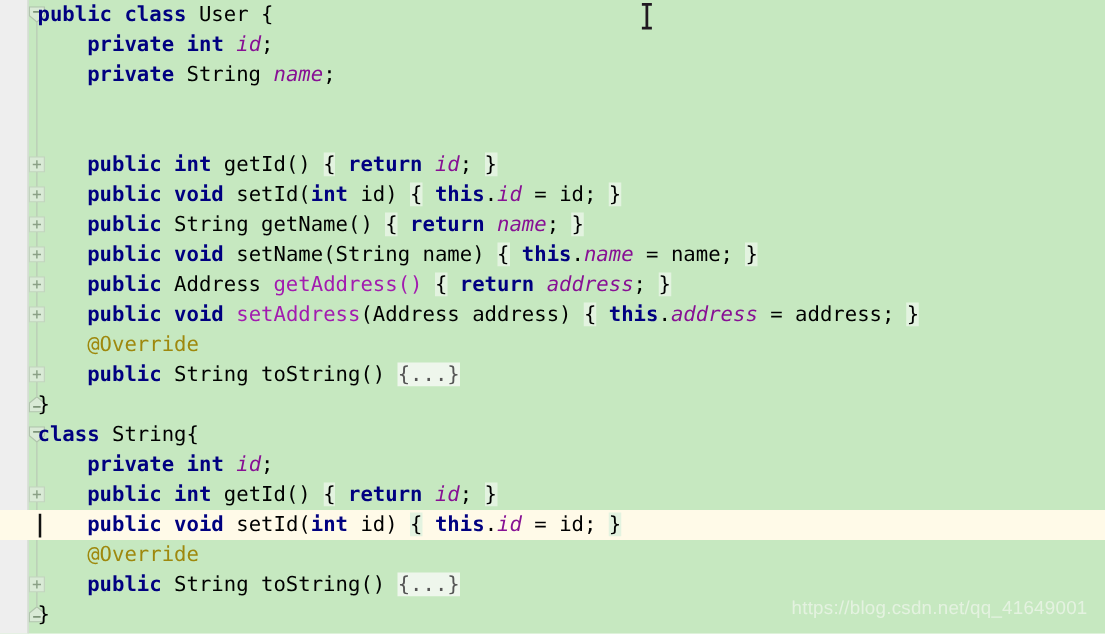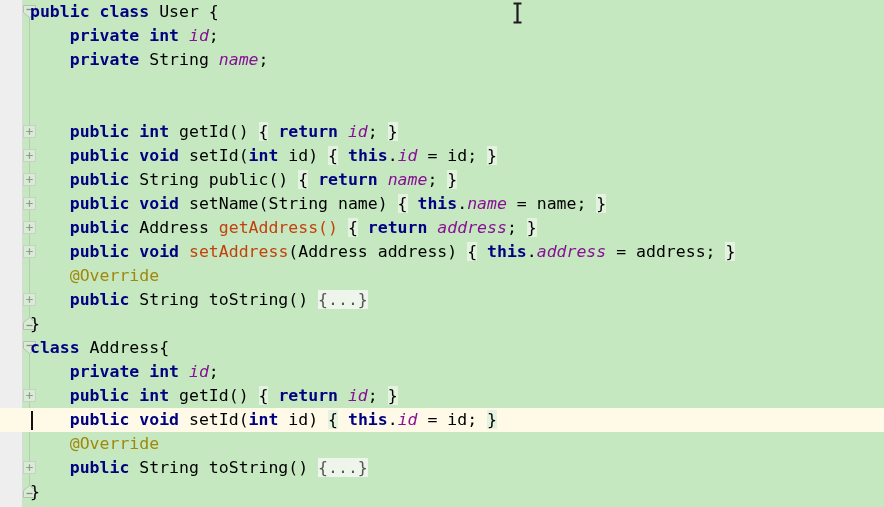--- a/index.html
+++ b/index.html
@@ -86,21 +86,21 @@
     width: 2px;
     height: 19px;
     background: #111111;
     z-index: 8;
   }
 
   
   .kw   { color: #000080; font-weight: bold; }
   .fld  { color: #871094; font-style: italic; }
   .anno { color: #9e880d; }
-  .gray { color: #c2410c; }
+  .gray { color: #a21caf; }
   .pln  { color: #000000; }
   .brc  { background: #e3f3e0; }
   .fold-box {
     background: #eef6ec;
     color: #555555;
   }
 
   
   .watermark {
     position: absolute;
@@ -218,35 +218,36 @@
       </div>
     </div>
 
   <div class="code-layer" id="code-layer">
       <div class="line" style="top: 0px;"><span class="line-text"><span class="kw">public</span><span class="pln"> </span><span class="kw">class</span><span class="pln"> User {</span></span></div>
       <div class="line" style="top: 24px;"><span class="line-text"><span class="pln">    </span><span class="kw">private</span><span class="pln"> </span><span class="kw">int</span><span class="pln"> </span><span class="fld">id</span><span class="pln">;</span></span></div>
       <div class="line" style="top: 48px;"><span class="line-text"><span class="pln">    </span><span class="kw">private</span><span class="pln"> String </span><span class="fld">name</span><span class="pln">;</span></span></div>
       <div class="line" style="top: 96px;"><span class="line-text"></span></div>
       <div class="line" style="top: 120px;"><span class="line-text"><span class="pln">    </span><span class="kw">public</span><span class="pln"> </span><span class="kw">int</span><span class="pln"> getId() </span><span class="brc">{</span><span class="pln"> </span><span class="kw">return</span><span class="pln"> </span><span class="fld">id</span><span class="pln">; </span><span class="brc">}</span></span></div>
       <div class="line" style="top: 144px;"><span class="line-text"><span class="pln">    </span><span class="kw">public</span><span class="pln"> </span><span class="kw">void</span><span class="pln"> setId(</span><span class="kw">int</span><span class="pln"> id) </span><span class="brc">{</span><span class="pln"> </span><span class="kw">this</span><span class="pln">.</span><span class="fld">id</span><span class="pln"> = id; </span><span class="brc">}</span></span></div>
-      <div class="line" style="top: 168px;"><span class="line-text"><span class="pln">    </span><span class="kw">public</span><span class="pln"> String public() </span><span class="brc">{</span><span class="pln"> </span><span class="kw">return</span><span class="pln"> </span><span class="fld">name</span><span class="pln">; </span><span class="brc">}</span></span></div>
+      <div class="line" style="top: 168px;"><span class="line-text"><span class="pln">    </span><span class="kw">public</span><span class="pln"> String getName() </span><span class="brc">{</span><span class="pln"> </span><span class="kw">return</span><span class="pln"> </span><span class="fld">name</span><span class="pln">; </span><span class="brc">}</span></span></div>
       <div class="line" style="top: 192px;"><span class="line-text"><span class="pln">    </span><span class="kw">public</span><span class="pln"> </span><span class="kw">void</span><span class="pln"> setName(String name) </span><span class="brc">{</span><span class="pln"> </span><span class="kw">this</span><span class="pln">.</span><span class="fld">name</span><span class="pln"> = name; </span><span class="brc">}</span></span></div>
       <div class="line" style="top: 216px;"><span class="line-text"><span class="pln">    </span><span class="kw">public</span><span class="pln"> Address </span><span class="gray">getAddress</span><span class="gray">()</span><span class="pln"> </span><span class="brc">{</span><span class="pln"> </span><span class="kw">return</span><span class="pln"> </span><span class="fld">address</span><span class="pln">; </span><span class="brc">}</span></span></div>
       <div class="line" style="top: 240px;"><span class="line-text"><span class="pln">    </span><span class="kw">public</span><span class="pln"> </span><span class="kw">void</span><span class="pln"> </span><span class="gray">setAddress</span><span class="pln">(Address address) </span><span class="brc">{</span><span class="pln"> </span><span class="kw">this</span><span class="pln">.</span><span class="fld">address</span><span class="pln"> = address; </span><span class="brc">}</span></span></div>
       <div class="line" style="top: 264px;"><span class="line-text"><span class="pln">    </span><span class="anno">@Override</span></span></div>
       <div class="line" style="top: 288px;"><span class="line-text"><span class="pln">    </span><span class="kw">public</span><span class="pln"> String toString() </span><span class="fold-box">{...}</span></span></div>
       <div class="line" style="top: 312px;"><span class="line-text"><span class="pln">}</span></span></div>
-      <div class="line" style="top: 336px;"><span class="line-text"><span class="kw">class</span><span class="pln"> Address{</span></span></div>
+      <div class="line" style="top: 336px;"><span class="line-text"><span class="kw">class</span><span class="pln"> String{</span></span></div>
       <div class="line" style="top: 360px;"><span class="line-text"><span class="pln">    </span><span class="kw">private</span><span class="pln"> </span><span class="kw">int</span><span class="pln"> </span><span class="fld">id</span><span class="pln">;</span></span></div>
       <div class="line" style="top: 384px;"><span class="line-text"><span class="pln">    </span><span class="kw">public</span><span class="pln"> </span><span class="kw">int</span><span class="pln"> getId() </span><span class="brc">{</span><span class="pln"> </span><span class="kw">return</span><span class="pln"> </span><span class="fld">id</span><span class="pln">; </span><span class="brc">}</span></span></div>
       <div class="line caret-line" style="top: 408px;"><span class="line-text"><span class="pln">    </span><span class="kw">public</span><span class="pln"> </span><span class="kw">void</span><span class="pln"> setId(</span><span class="kw">int</span><span class="pln"> id) </span><span class="brc">{</span><span class="pln"> </span><span class="kw">this</span><span class="pln">.</span><span class="fld">id</span><span class="pln"> = id; </span><span class="brc">}</span></span></div>
       <div class="line" style="top: 432px;"><span class="line-text"><span class="pln">    </span><span class="anno">@Override</span></span></div>
       <div class="line" style="top: 456px;"><span class="line-text"><span class="pln">    </span><span class="kw">public</span><span class="pln"> String toString() </span><span class="fold-box">{...}</span></span></div>
       <div class="line" style="top: 480px;"><span class="line-text"><span class="pln">}</span></span></div>
       <div class="caret" style="top: 411px;"></div>
     </div>
 
+  <div class="watermark">https://blog.csdn.net/qq_41649001</div>
 
   <svg class="mouse-cursor" id="mouse-cursor" width="11" height="22" viewBox="0 0 11 22" style="left: 512px; top: 2px;">
     <path d="M1.5 1.5 H9.5 M5.5 1.5 V20.5 M1.5 20.5 H9.5" stroke="#201820" stroke-width="2.2" fill="none" stroke-linecap="butt"></path>
   </svg>
 
 </div>
 
 </body></html>

